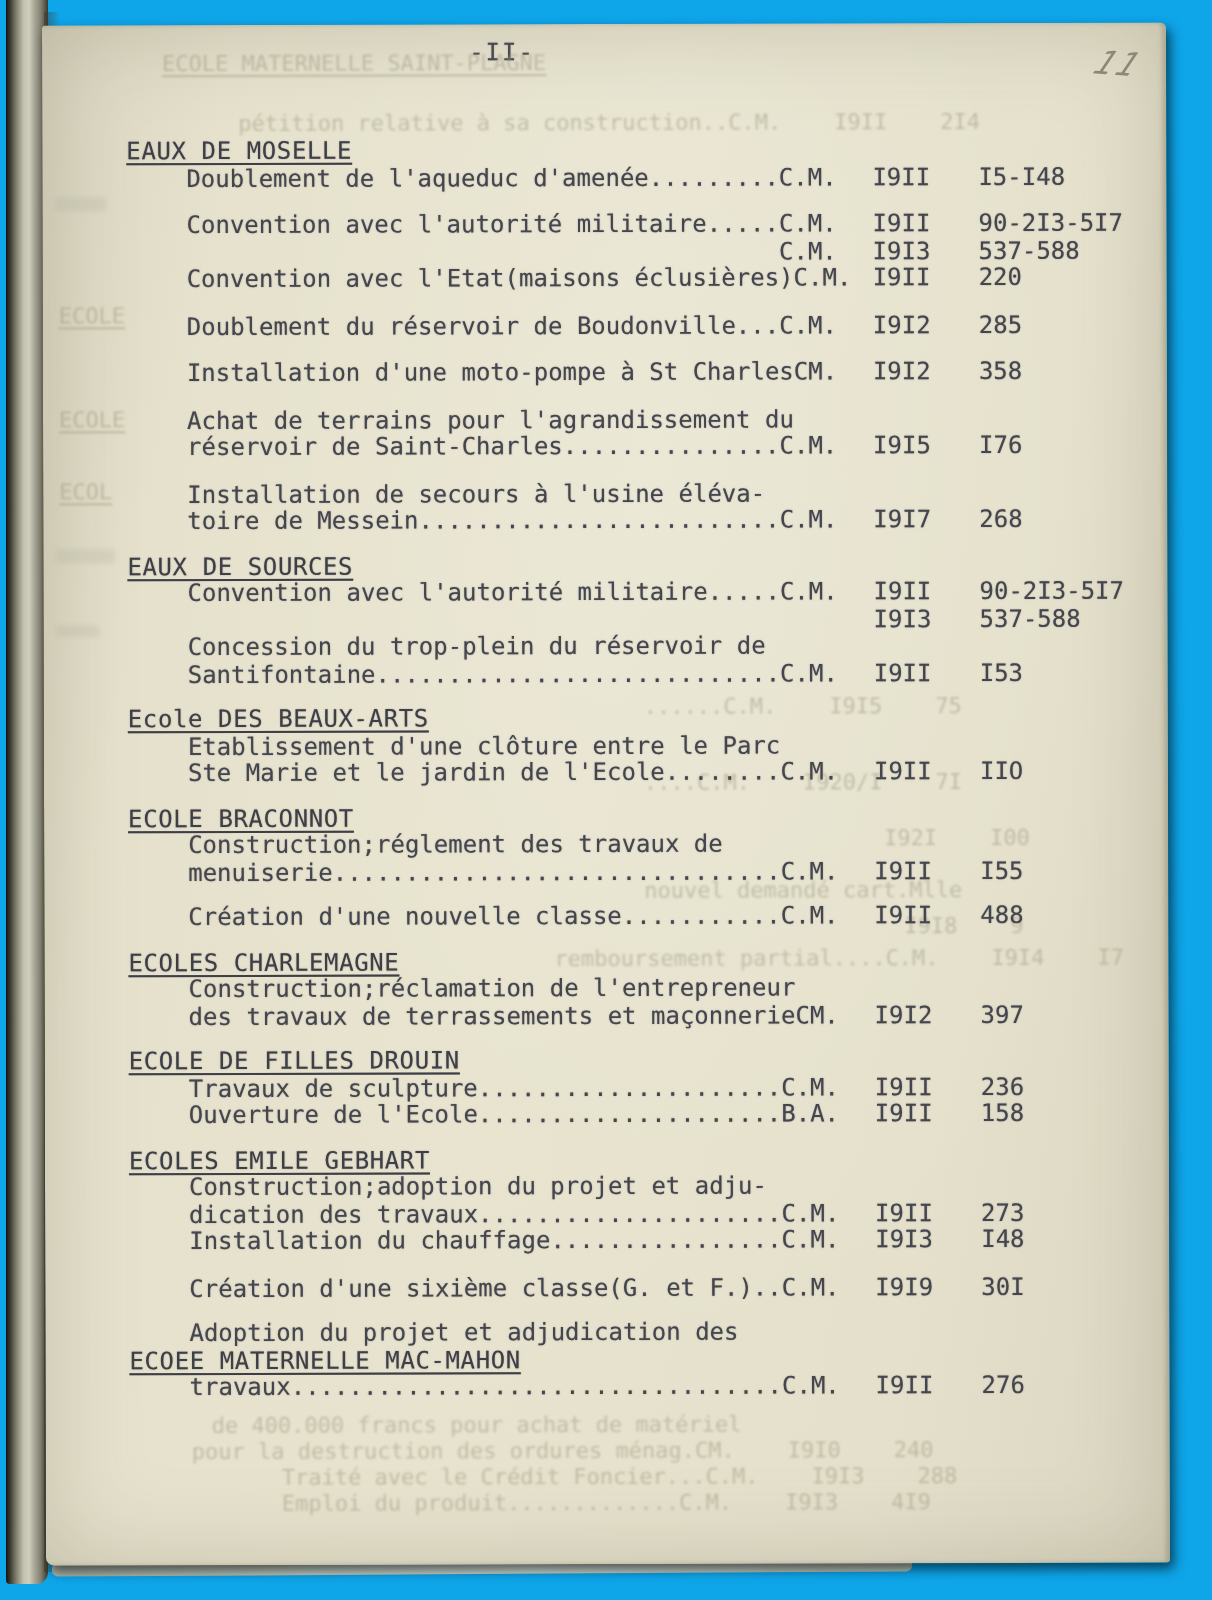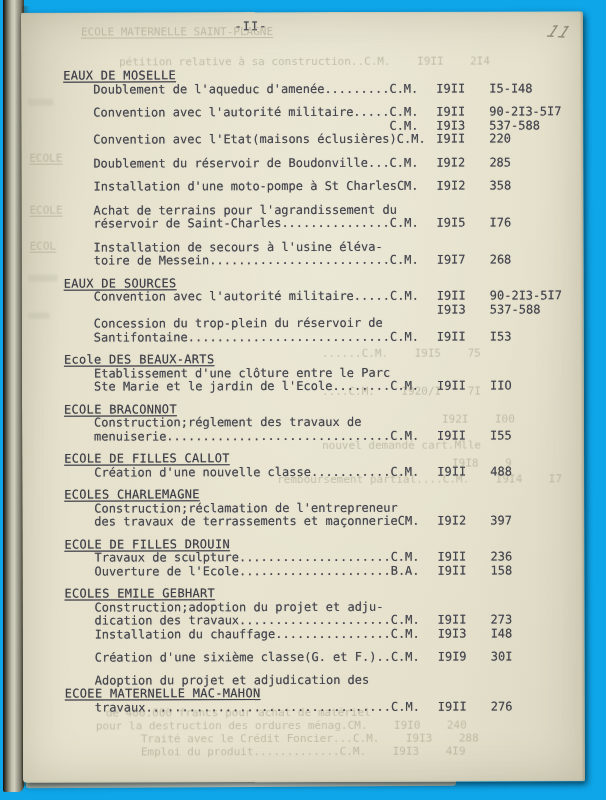--- a/index.html
+++ b/index.html
@@ -141,21 +141,20 @@
           <div class="line heading"><span class="hd">Ecole DES BEAUX-ARTS</span></div>
           <div class="line"><span class="desc">Etablissement d'une clôture entre le Parc</span></div>
           <div class="line"><span class="desc">Ste Marie et le jardin de l'Ecole........C.M.</span><span class="yr">I9II</span><span class="pg">IIO</span></div>
         </div>
         <div class="section">
           <div class="line heading"><span class="hd">ECOLE BRACONNOT</span></div>
           <div class="line"><span class="desc">Construction;réglement des travaux de</span></div>
           <div class="line"><span class="desc">menuiserie...............................C.M.</span><span class="yr">I9II</span><span class="pg">I55</span></div>
         </div>
         <div class="section">
-          <div class="line heading"><span class="hd">ECOLE DE FILLES CALLOT</span></div>
           <div class="line"><span class="desc">Création d'une nouvelle classe...........C.M.</span><span class="yr">I9II</span><span class="pg">488</span></div>
         </div>
         <div class="section">
           <div class="line heading"><span class="hd">ECOLES CHARLEMAGNE</span></div>
           <div class="line"><span class="desc">Construction;réclamation de l'entrepreneur</span></div>
           <div class="line"><span class="desc">des travaux de terrassements et maçonnerieCM.</span><span class="yr">I9I2</span><span class="pg">397</span></div>
         </div>
         <div class="section">
           <div class="line heading"><span class="hd">ECOLE DE FILLES DROUIN</span></div>
           <div class="line"><span class="desc">Travaux de sculpture.....................C.M.</span><span class="yr">I9II</span><span class="pg">236</span></div>

